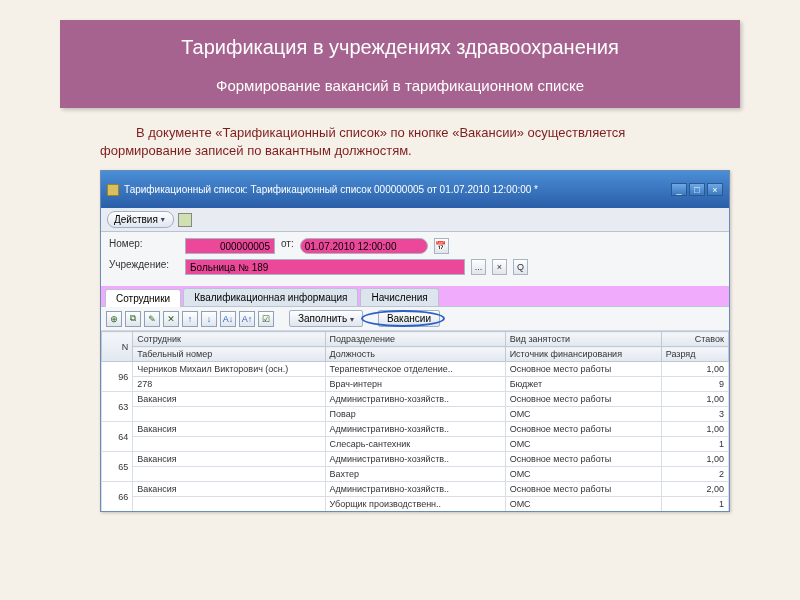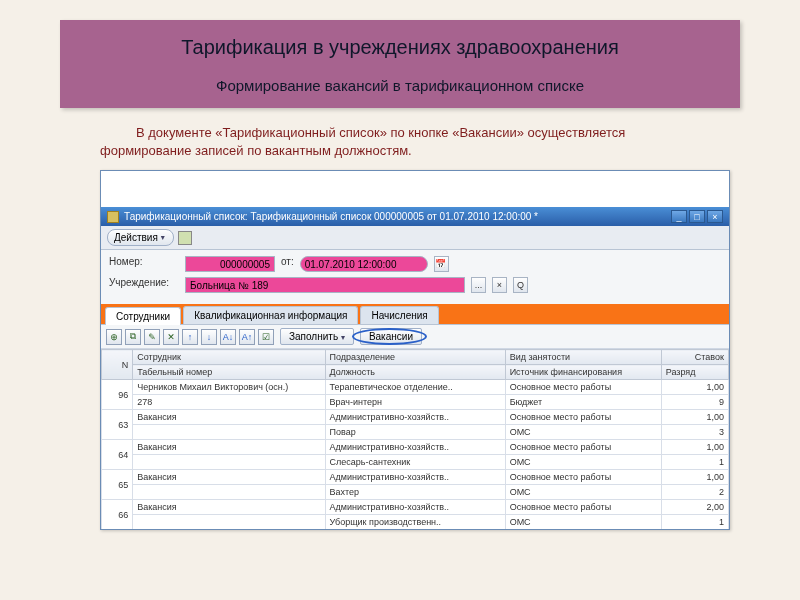--- a/index.html
+++ b/index.html
@@ -1,46 +1,46 @@
 <!DOCTYPE html>
 <html><head>
 <meta charset="utf-8">
 <style>
   * { box-sizing: border-box; margin: 0; padding: 0; }
   body { font-family: Arial, sans-serif; background: #f5f0e8; width: 800px; height: 600px; overflow: hidden; }
   .slide { width: 800px; height: 600px; position: relative; }
-  .title-block { background: #a7638f; color: #0f172a; margin: 20px 60px 0 60px; padding: 16px 24px 14px 24px; box-shadow: 2px 2px 4px rgba(0,0,0,0.2); }
+  .title-block { background: #a7638f; color: #ffffff; margin: 20px 60px 0 60px; padding: 16px 24px 14px 24px; box-shadow: 2px 2px 4px rgba(0,0,0,0.2); }
   .title-block h1 { font-size: 20px; font-weight: normal; text-align: center; margin-bottom: 18px; }
   .title-block h2 { font-size: 15px; font-weight: normal; text-align: center; }
   .body-text { font-size: 13px; color: #7f1d1d; margin: 16px 80px 10px 100px; line-height: 1.4; text-indent: 36px; }
   .app-window { margin: 6px 70px 0 100px; border: 1px solid #6b8cb5; background: #fff; font-size: 10px; box-shadow: 1px 1px 3px rgba(0,0,0,0.2); }
-  .titlebar { background: linear-gradient(#4a8ed6,#2a5ea8); color: #fff; padding: 3px 6px; display: flex; align-items: center; margin-top: 36px; }
+  .titlebar { background: linear-gradient(#4a8ed6,#2a5ea8); color: #fff; padding: 12px 6px; display: flex; align-items: center; }
   .titlebar .doc-icon { width: 12px; height: 12px; background: #d8c060; margin-right: 5px; border: 1px solid #a08020; }
   .titlebar .title-text { flex: 1; font-size: 10px; }
   .winbtns { display: flex; gap: 2px; }
   .winbtn { width: 16px; height: 13px; background: linear-gradient(#6fa8e6,#3a78c0); border: 1px solid #2a5890; color: #fff; font-size: 9px; display: inline-flex; align-items: center; justify-content: center; cursor: pointer; }
   .toolbar-row { background: #e8ecf2; border-bottom: 1px solid #b8c4d4; padding: 3px 6px; display: flex; align-items: center; gap: 4px; }
   .act-btn { padding: 2px 8px 2px 6px; background: linear-gradient(#fefefe,#e0e6ee); border: 1px solid #a0b0c8; border-radius: 8px; font-size: 10px; cursor: pointer; display: inline-flex; align-items: center; gap: 3px; }
   .chev { font-size: 8px; color: #446; }
   .tb-icon { width: 14px; height: 14px; border: 1px solid #888; background: #d0e0b0; display: inline-block; }
   .form-area { padding: 6px 8px; background: #f4f6f8; }
   .form-row { display: flex; align-items: flex-start; margin-bottom: 5px; gap: 6px; font-size: 10px; color: #333; }
   .form-row label { width: 70px; }
   .txt { border: 1px solid #a8b4c4; background: #ec4899; padding: 1px 4px; font-size: 10px; height: 16px; }
   .txt.num { width: 90px; text-align: right; }
   .txt.date { width: 128px; border-radius: 8px; }
   .txt.org { width: 280px; }
   .lookup-btn { width: 15px; height: 16px; border: 1px solid #a8b4c4; background: linear-gradient(#fefefe,#e0e6ee); font-size: 9px; cursor: pointer; display: inline-flex; align-items: center; justify-content: center; }
-  .tabs { display: flex; background: #f97316; border-bottom: 1px solid #b8c4d4; padding: 2px 4px 0 4px; gap: 2px; }
+  .tabs { display: flex; background: #f0abfc; border-bottom: 1px solid #b8c4d4; padding: 2px 4px 0 4px; gap: 2px; }
   .tab { padding: 3px 10px; font-size: 10px; border: 1px solid #b8c4d4; border-bottom: none; background: #dce4ee; cursor: pointer; border-radius: 3px 3px 0 0; }
   .tab.active { background: #fff; position: relative; top: 1px; }
   .tab-toolbar { background: #f4f6f8; padding: 3px 5px; display: flex; align-items: center; gap: 3px; border-bottom: 1px solid #d0d8e4; }
   .tbi { width: 16px; height: 16px; border: 1px solid #90a0b8; background: linear-gradient(#fefefe,#e0e6ee); cursor: pointer; display: inline-flex; align-items: center; justify-content: center; }
   .tbi span { font-size: 9px; color: #2a6020; }
-  .fill-btn, .vac-btn { padding: 2px 8px; font-size: 10px; border: 1px solid #a0b0c8; background: linear-gradient(#fefefe,#e0e6ee); cursor: pointer; border-radius: 2px; margin-left: 3px; }
+  .fill-btn, .vac-btn { padding: 2px 8px; font-size: 10px; border: 1px solid #a0b0c8; background: linear-gradient(#fefefe,#e0e6ee); cursor: pointer; border-radius: 2px; margin-left: 12px; }
   .vac-wrap { position: relative; display: inline-block; }
   .oval { position: absolute; border: 2px solid #2a60c8; border-radius: 50%; left: -5px; top: -3px; right: -5px; bottom: -3px; pointer-events: none; }
   .grid-wrap { max-height: 180px; overflow: auto; }
   table { border-collapse: collapse; width: 100%; font-size: 9px; }
   th { background: linear-gradient(#f4f6fa,#e2e8f0); border: 1px solid #c0c8d4; padding: 2px 4px; text-align: left; font-weight: normal; color: #333; cursor: pointer; white-space: nowrap; }
   td { border: 1px solid #d8dee8; padding: 2px 4px; color: #333; white-space: nowrap; overflow: hidden; text-overflow: ellipsis; }
   td.r { text-align: right; }
   .col-n { width: 26px; text-align:right;}
   .col-emp { width: 150px; }
   .col-dep { width: 150px; }

